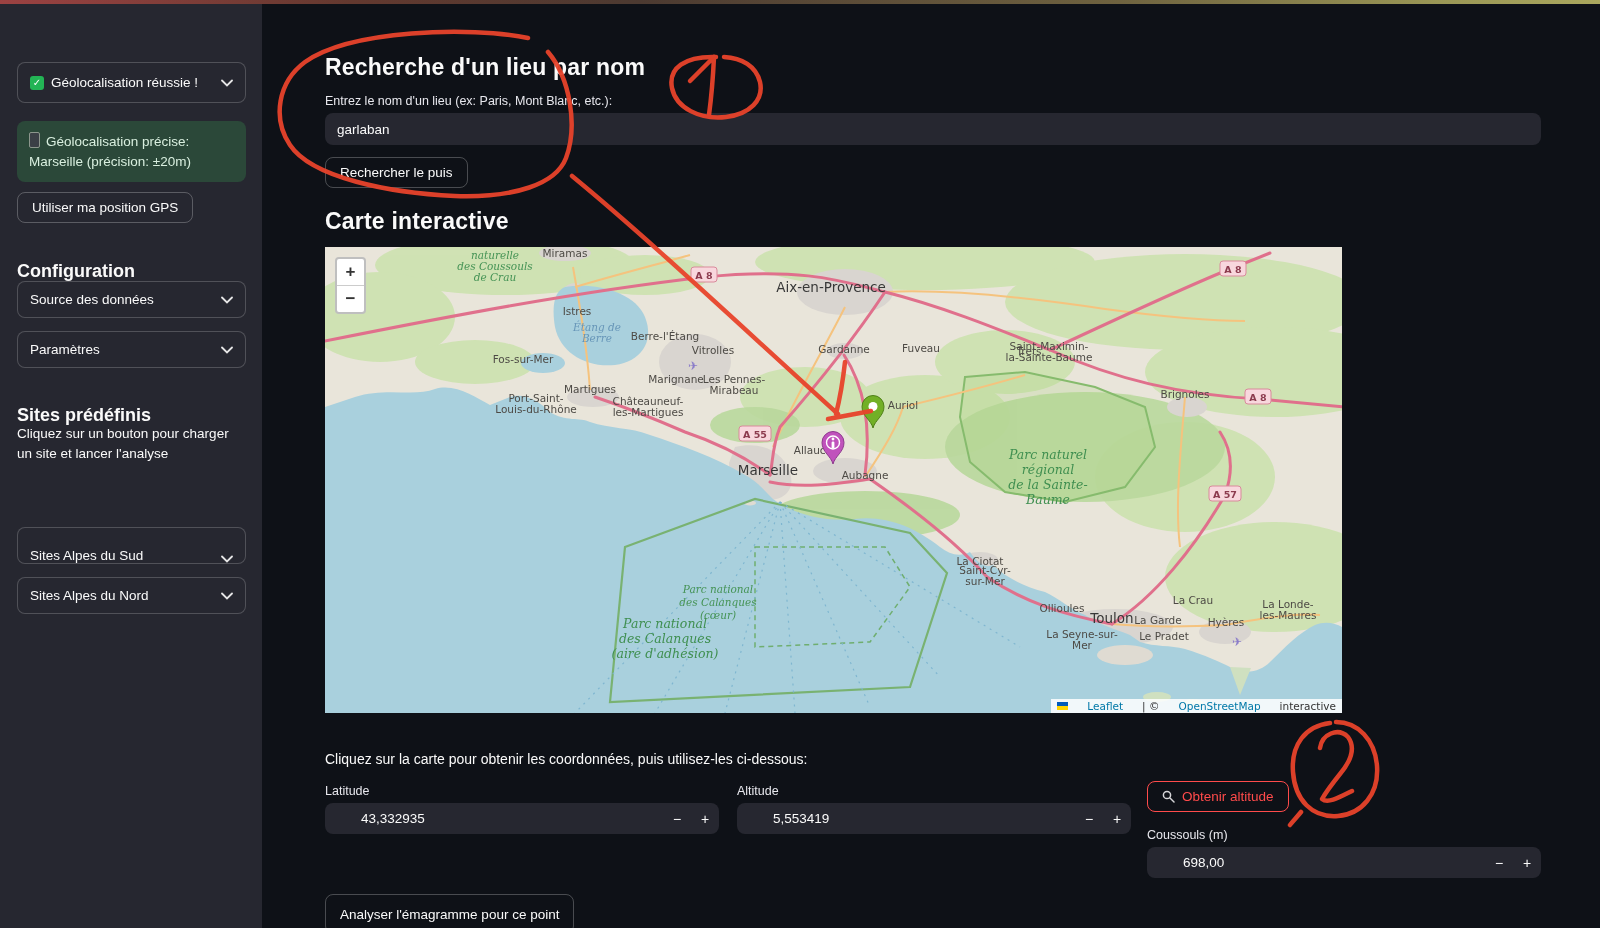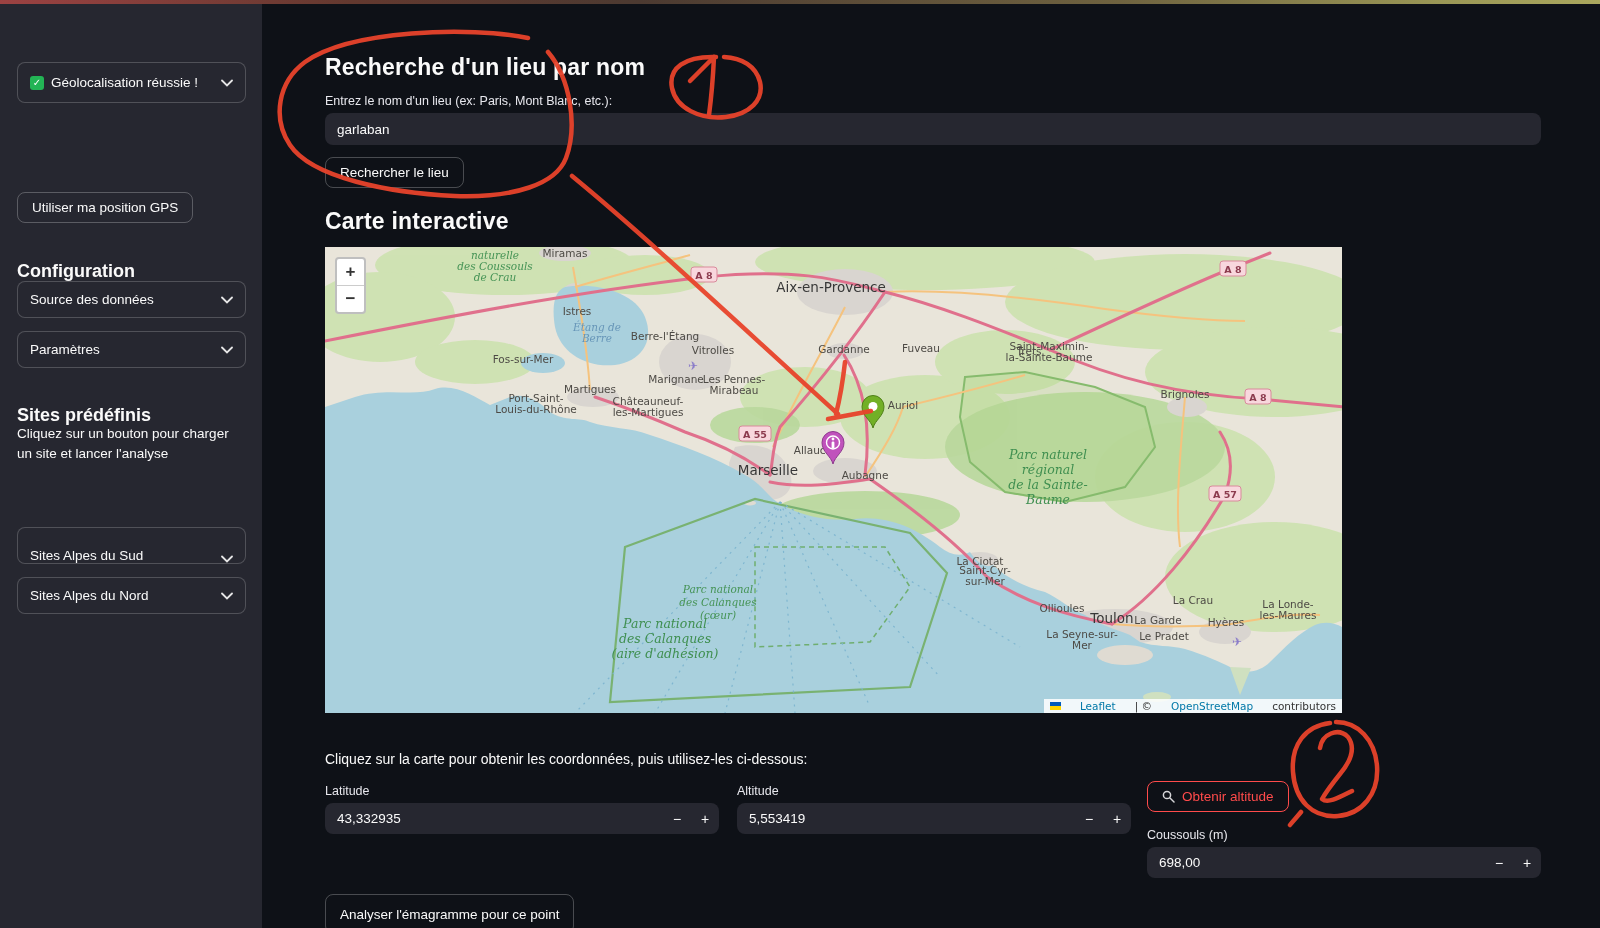--- a/index.html
+++ b/index.html
@@ -32,21 +32,21 @@
   .sb-h{position:absolute;left:17px;font-size:18px;font-weight:700;color:#fafafa;margin-top:15px;}
   .sb-caption{position:absolute;left:17px;top:420px;width:230px;font-size:13.5px;line-height:1.5;color:#fafafa;}
   
   .main-h2{position:absolute;font-size:23px;font-weight:700;color:#fafafa;letter-spacing:.2px;}
   .field-label{position:absolute;font-size:12.5px;color:#e8e8ee;}
   .text-input{position:absolute;box-sizing:border-box;background:#262730;border:none;border-radius:8px;
     color:#fafafa;font-size:13.5px;padding:0 12px;outline:none;
     font-family:"Liberation Sans","DejaVu Sans",sans-serif;}
   .num-wrap{position:absolute;display:flex;background:#262730;border-radius:8px;overflow:hidden;height:31px;box-sizing:border-box;}
   .num-wrap input{flex:1;background:transparent;border:none;color:#fafafa;font-size:13.5px;padding:0 12px;outline:none;min-width:0;
-    font-family:"Liberation Sans","DejaVu Sans",sans-serif;}
+    font-family:"Liberation Sans","DejaVu Sans",sans-serif;margin-left:24px;}
   .step-btn{width:28px;display:flex;align-items:center;justify-content:center;color:#fafafa;font-size:14px;cursor:pointer;user-select:none;}
   .btn-red{border-color:#ff4b4b;color:#ff4b4b;}
   .mag-ico{margin-right:7px;display:inline-flex;}
   
   .map-frame{position:absolute;left:325px;top:247px;width:1017px;height:466px;background:#e9e5da;overflow:hidden;cursor:grab;}
   .map-frame svg{display:block;}
   .ml-t{font-size:10.5px;fill:#4d4a45;text-anchor:middle;font-family:"DejaVu Sans",sans-serif;}
   .ml-c{font-size:13.5px;fill:#373737;text-anchor:middle;font-family:"DejaVu Sans",sans-serif;}
   .ml-p{font-size:10.5px;fill:#459355;font-style:italic;text-anchor:middle;font-family:"DejaVu Serif","DejaVu Sans",serif;}
   .ml-p2{font-size:12.5px;fill:#3f8f50;font-style:italic;text-anchor:middle;font-family:"DejaVu Serif","DejaVu Sans",serif;}
@@ -75,20 +75,23 @@
   <div class="expander" style="top:58px;height:41px;">
     <span class="exp-label">
       <span class="check-ico">✓</span>
       <span>Géolocalisation réussie !</span>
     </span>
     <svg class="chev" width="12" height="8" viewBox="0 0 12 8">
         <path d="M1 1.5 L6 6.5 L11 1.5" stroke="#fafafa" stroke-width="1.8" fill="none" stroke-linecap="round"></path>
       </svg>
   </div>
 
+  <div class="alert-success">
+    <span class="phone-ico"></span><span>Géolocalisation précise: Marseille (précision: ±20m)</span>
+  </div>
 
   <button class="btn" style="position:absolute;left:17px;top:188px;">Utiliser ma position GPS</button>
 
   <div class="sb-h" style="top:242px;">Configuration</div>
 
   <div class="expander" style="top:277px;height:37px;">
     <span>Source des données</span>
     <svg class="chev" width="12" height="8" viewBox="0 0 12 8">
         <path d="M1 1.5 L6 6.5 L11 1.5" stroke="#fafafa" stroke-width="1.8" fill="none" stroke-linecap="round"></path>
       </svg>
@@ -114,21 +117,21 @@
     <span>Sites Alpes du Nord</span>
     <svg class="chev" width="12" height="8" viewBox="0 0 12 8">
         <path d="M1 1.5 L6 6.5 L11 1.5" stroke="#fafafa" stroke-width="1.8" fill="none" stroke-linecap="round"></path>
       </svg>
   </div>
 </div>
 
 <div class="main-h2" style="left:325px;top:54px;">Recherche d'un lieu par nom</div>
 <div class="field-label" style="left:325px;top:94px;">Entrez le nom d'un lieu (ex: Paris, Mont Blanc, etc.):</div>
 <input class="text-input" style="left: 325px; top: 113px; width: 1216px; height: 32px;" readonly="" value="garlaban">
-<button class="btn" style="position:absolute;left:325px;top:157px;">Rechercher le lieu</button>
+<button class="btn" style="position:absolute;left:325px;top:157px;">Rechercher le puis</button>
 
 <div class="main-h2" style="left:325px;top:208px;">Carte interactive</div>
 
 <div class="map-frame">
   <svg width="1017" height="466" viewBox="0 0 1017 466">
 
     <rect x="0" y="0" width="1017" height="466" fill="#e9e5da"></rect>
 
     <g fill="#cbe2ad" opacity="0.85">
       <ellipse cx="180" cy="18" rx="130" ry="30"></ellipse>
@@ -303,21 +306,21 @@
   <div class="zoom-ctl">
     <div class="zoom-btn">+</div>
     <div class="zoom-sep"></div>
     <div class="zoom-btn">−</div>
   </div>
   <div class="attribution">
     <span class="ua-flag"></span>
     <a href="#">Leaflet</a>
     <span>| ©</span>
     <a href="#">OpenStreetMap</a>
-    <span>contributors</span>
+    <span>interactive</span>
   </div>
 </div>
 
 <div class="field-label" style="left:325px;top:751px;font-size:14px;color:#fafafa;text-align:center;">Cliquez sur la carte pour obtenir les coordonnées, puis utilisez-les ci-dessous:</div>
 
 <div class="field-label" style="left:325px;top:784px;">Latitude</div>
 <div class="num-wrap" style="left:325px;top:803px;width:394px;">
   <input readonly="" value="43,332935" style="">
   <div class="step-btn">−</div>
   <div class="step-btn">+</div>

